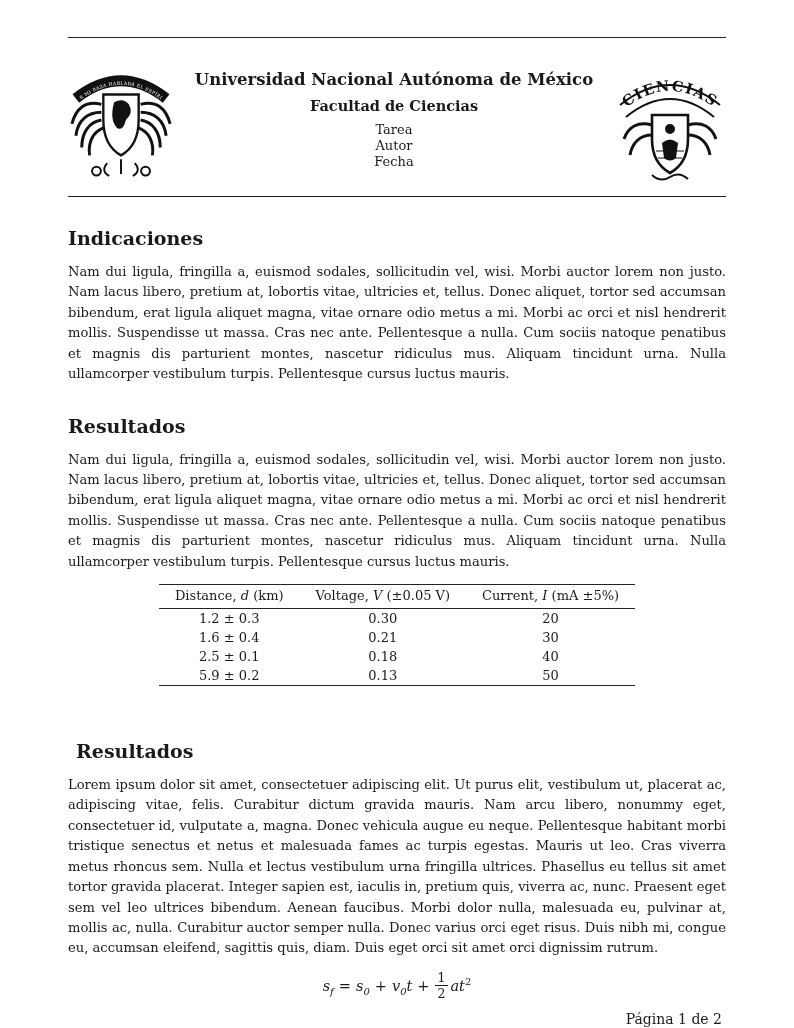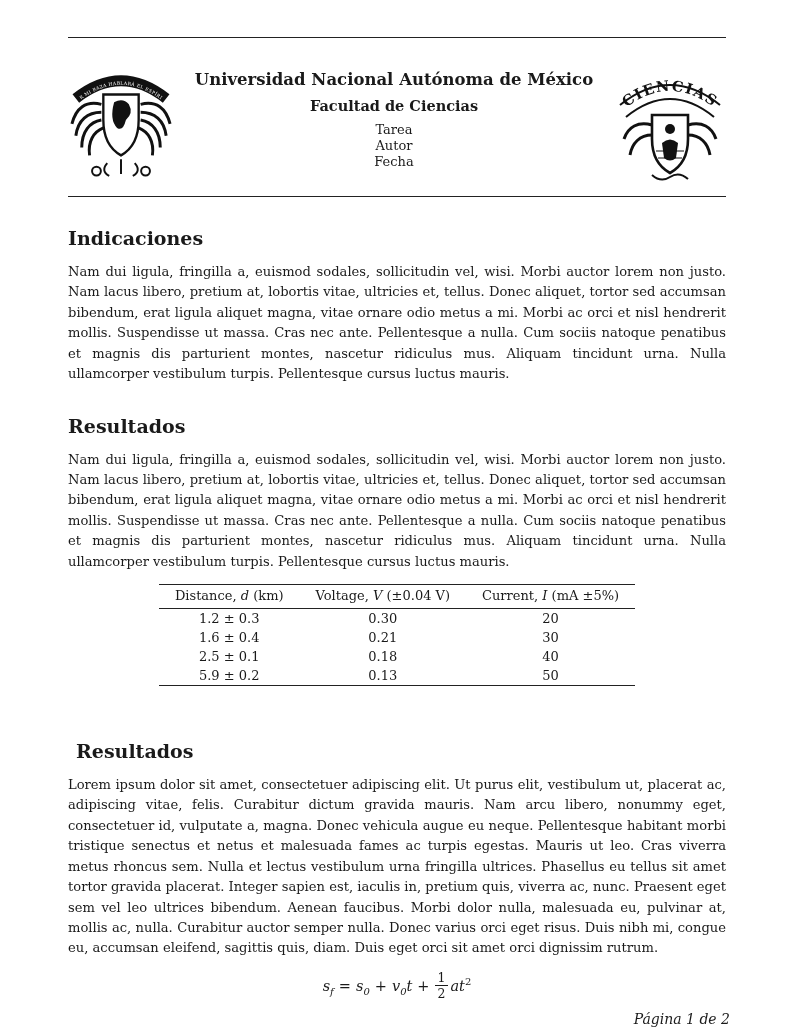--- a/index.html
+++ b/index.html
@@ -40,22 +40,22 @@
   .equation { text-align: center; font-size: 14.5px; margin-top: 12px; }
   .equation .mi { font-style: italic; }
   .equation sub { font-size: 10px; font-style: italic; }
   .equation sup { font-size: 10px; }
   .equation .op { margin: 0 5px; }
   .frac { display: inline-block; vertical-align: -0.55em; text-align: center; line-height: 1.05; font-size: 12.5px; margin-right: 2px; }
   .frac .num { display: block; border-bottom: 1px solid #1a1a1a; padding: 0 3px 1px; }
   .frac .den { display: block; padding-top: 1px; }
 
   .footer {
-    position: absolute; right: 64px; bottom: 38px;
-    font-style: italic; font-size: 14px;
+    position: absolute; right: 72px; bottom: 38px;
+    font-size: 14px;
   }
 </style>
 </head>
 <body>
 
 <div class="page">
 
   <div class="rule rule-top"></div>
 
   <header class="doc-header">
@@ -137,21 +137,21 @@
   </section>
 
   <section class="sec-desarrollo">
     <h2 class="sec-title">Resultados</h2>
     <p class="body-text">Nam dui ligula, fringilla a, euismod sodales, sollicitudin vel, wisi. Morbi auctor lorem non justo. Nam lacus libero, pretium at, lobortis vitae, ultricies et, tellus. Donec aliquet, tortor sed accumsan bibendum, erat ligula aliquet magna, vitae ornare odio metus a mi. Morbi ac orci et nisl hendrerit mollis. Suspendisse ut massa. Cras nec ante. Pellentesque a nulla. Cum sociis natoque penatibus et magnis dis parturient montes, nascetur ridiculus mus. Aliquam tincidunt urna. Nulla ullamcorper vestibulum turpis. Pellentesque cursus luctus mauris.</p>
 
     <table class="data-table">
       <thead>
         <tr>
             <th><span>Distance, </span><i>d</i><span> (km)</span></th>
-            <th><span>Voltage, </span><i>V</i><span> (±0.04 V)</span></th>
+            <th><span>Voltage, </span><i>V</i><span> (±0.05 V)</span></th>
             <th><span>Current, </span><i>I</i><span> (mA ±5%)</span></th>
           </tr>
       </thead>
       <tbody>
           <tr>
             <td>1.2 ± 0.3</td>
             <td>0.30</td>
             <td>20</td>
           </tr>
           <tr>

